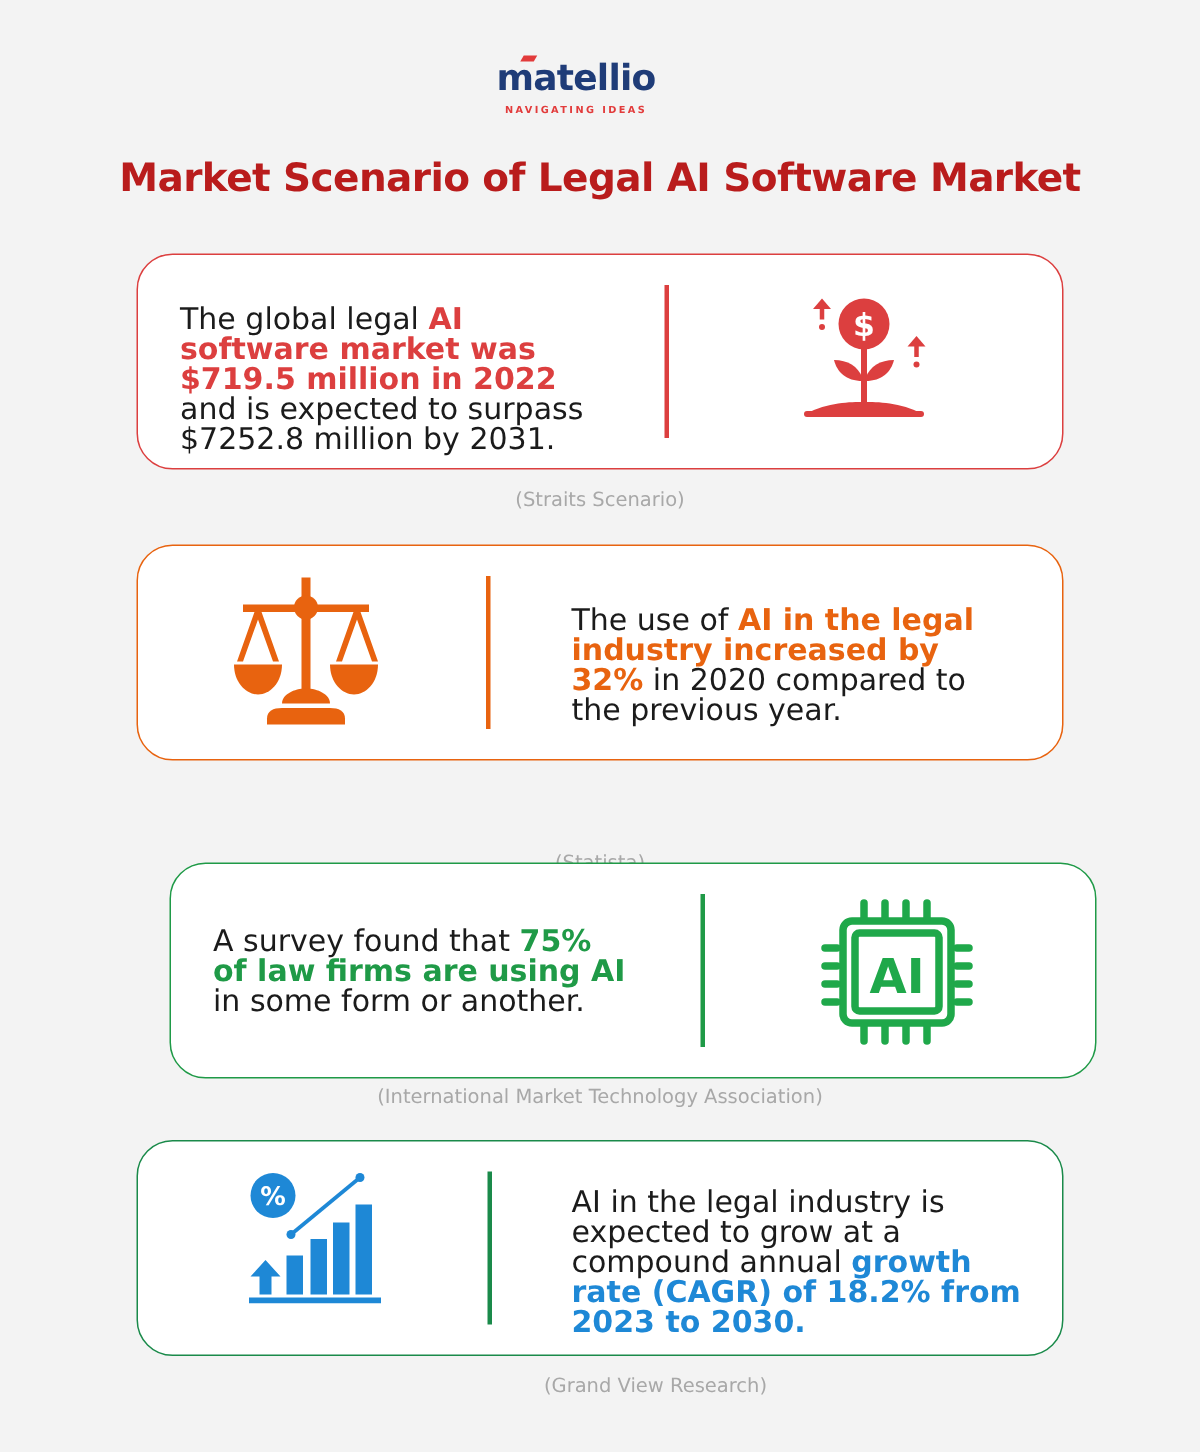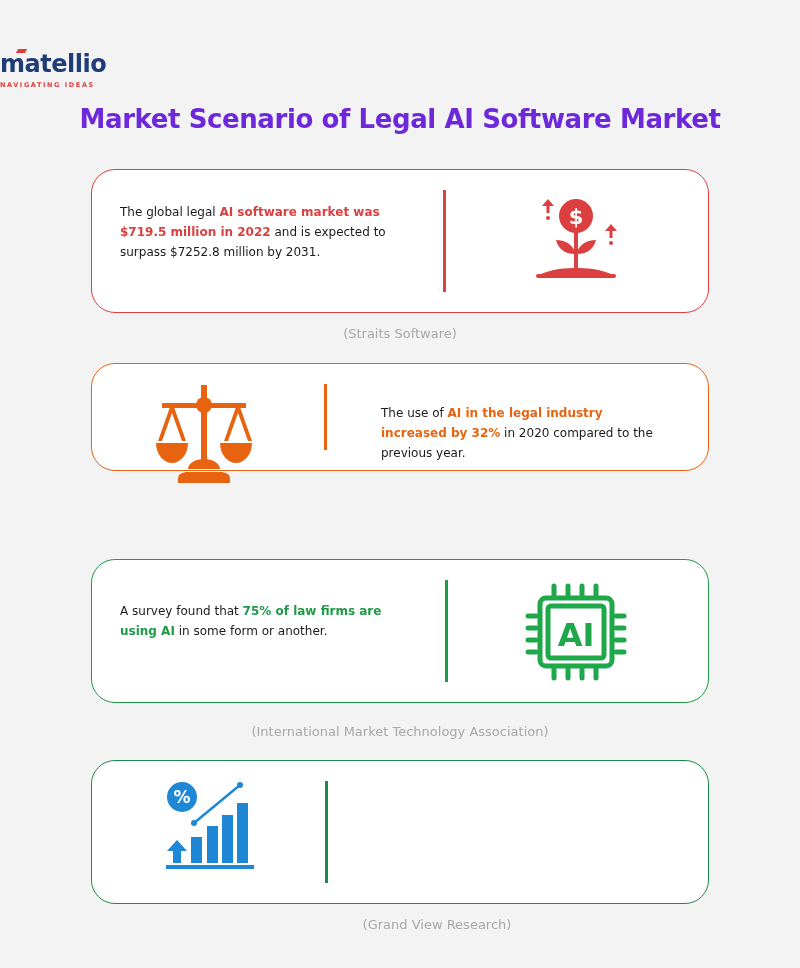--- a/index.html
+++ b/index.html
@@ -1,28 +1,28 @@
 <!DOCTYPE html>
 <html><head>
   <meta charset="utf-8">
   <style>
     * { box-sizing: border-box; margin: 0; padding: 0; }
     html, body { width: 800px; height: 968px; background: #f3f3f3; overflow: hidden; }
     body { font-family: "DejaVu Sans", "Liberation Sans", sans-serif; color: #1b1b1b; position: relative; }
 
-    .logo { position: absolute; left: 0; width: 768px; top: 52px; text-align: left; }
+    .logo { position: absolute; left: 0; width: 768px; top: 40px; text-align: center; }
     .logo-word { font-family: "DejaVu Sans", sans-serif; font-weight: bold; font-size: 24px; color: #1f3c78; letter-spacing: -0.5px; line-height: 24px; position: relative; display: inline-block; }
     .logo-accent { position: absolute; left: 17px; top: -3px; width: 9px; height: 4px; background: #e23b3b; transform: skewX(-30deg); }
     .logo-tag { display: block; font-size: 6.5px; font-weight: bold; color: #e23b3b; letter-spacing: 1.6px; margin-top: 5px; }
 
-    .title { position: absolute; top: 104px; left: 0; width: 800px; text-align: center; font-weight: bold; font-size: 26px; color: #6d28d9; letter-spacing: -0.4px; }
+    .title { position: absolute; top: 104px; left: 0; width: 800px; text-align: center; font-weight: bold; font-size: 26px; color: #b91c1c; letter-spacing: -0.4px; }
 
     .card { position: absolute; left: 91px; width: 618px; background: #fff; border: 1.5px solid; border-radius: 24px; }
     .card .divider { position: absolute; width: 3px; top: 20px; bottom: 20px; }
-    .card .text { position: absolute; font-size: 12px; line-height: 20px; color: #1b1b1b; }
+    .card .text { position: absolute; font-size: 20px; line-height: 20px; color: #1b1b1b; }
     .card .text b { font-weight: bold; }
     .card .icon { position: absolute; }
 
     .source { position: absolute; left: 0; width: 800px; text-align: center; font-size: 13px; color: #a8a8a8; }
   </style>
 </head>
 <body>
 
 <div class="logo">
   <span class="logo-word"><span class="logo-accent"></span><span>matellio</span></span>
@@ -47,44 +47,44 @@
       <path d="M10 12 L16 5 L22 12 Z"></path>
         <rect x="14.5" y="11" width="3" height="8"></rect>
         <circle cx="16" cy="24" r="2"></circle>
       <path d="M73 37 L79 30 L85 37 Z"></path>
         <rect x="77.5" y="36" width="3" height="8"></rect>
         <circle cx="79" cy="49" r="2"></circle>
     </g>
     <text x="44" y="30" text-anchor="middle" font-family="DejaVu Sans, sans-serif" font-weight="bold" font-size="21" fill="#fff">$</text>
   </svg>
 </div>
-<div class="source" style="top:326px;">(Straits Software)</div>
+<div class="source" style="top:326px;">(Straits Scenario)</div>
 
-<div class="card" style="top:363px; height:108px; border-color:#e8630f;">
+<div class="card" style="top:363px; height:144px; border-color:#e8630f;">
   <svg class="icon" style="left:62px; top:19px;" width="100" height="102" viewBox="0 0 100 102">
     <g fill="#e8630f">
       <rect x="47" y="2" width="6" height="80"></rect>
       <rect x="8" y="20" width="84" height="5"></rect>
       <circle cx="50" cy="22" r="8"></circle>
       <path d="M16 24 L4 58 L8 58 L18 30 L28 58 L32 58 L20 24 Z"></path>
       <path d="M2 60 L34 60 C34 72 26 80 18 80 C10 80 2 72 2 60 Z"></path>
       <path d="M84 24 L72 58 L76 58 L86 30 L96 58 L100 58 L88 24 Z" transform="translate(-2,0)"></path>
       <path d="M66 60 L98 60 C98 72 90 80 82 80 C74 80 66 72 66 60 Z"></path>
       <path d="M34 86 C34 80 42 76 50 76 C58 76 66 80 66 86 Z"></path>
       <path d="M24 96 C24 91 28 89 34 89 L66 89 C72 89 76 91 76 96 L76 100 L24 100 Z"></path>
     </g>
   </svg>
   <div class="divider" style="left:232px; background:#e8630f;"></div>
   <div class="text" style="left:289px; top:39px; width:290px;">
     <span>The use of </span><b style="color:#e8630f">AI in the legal industry increased by 32%</b><span> in 2020 compared to the previous year.</span>
   </div>
 </div>
 <div class="source" style="top:524px;margin-top:44px;">(Statista)</div>
 
-<div class="card" style="top:559px; height:144px; border-color:#1f9a47;">
+<div class="card" style="top:575px; height:144px; border-color:#1f9a47;margin-left:22px;">
   <div class="text" style="left:28px; top:41px; width:275px;">
     <span>A survey found that </span><b style="color:#1f9a47">75% of law firms are using AI</b><span> in some form or another.</span>
   </div>
   <div class="divider" style="left:353px; background:#1f9a47;"></div>
   <svg class="icon" style="left:432px; top:22px;" width="104" height="100" viewBox="0 0 104 100">
     <g fill="none" stroke="#1fa84a" stroke-width="5" stroke-linecap="round">
       <rect x="16" y="16" width="72" height="68" rx="6"></rect>
       <rect x="24" y="24" width="56" height="52" rx="3"></rect>
       <line x1="30" y1="4" x2="30" y2="14"></line>
         <line x1="44" y1="4" x2="44" y2="14"></line>
@@ -118,14 +118,17 @@
       <rect x="57" y="36" width="11" height="48"></rect>
       <rect x="72" y="24" width="11" height="60"></rect>
       <rect x="1" y="86" width="88" height="4"></rect>
       <circle cx="29" cy="44" r="3"></circle>
       <circle cx="75" cy="6" r="3"></circle>
     </g>
     <line x1="29" y1="44" x2="75" y2="6" stroke="#1e88d6" stroke-width="2.5"></line>
     <text x="17" y="24" text-anchor="middle" font-family="DejaVu Sans, sans-serif" font-weight="bold" font-size="17" fill="#fff">%</text>
   </svg>
   <div class="divider" style="left:233px; background:#1a8a4a;"></div>
+  <div class="text" style="left:289px; top:30px; width:300px;">
+    <span>AI in the legal industry is expected to grow at a compound annual </span><b style="color:#1e88d6">growth rate (CAGR) of 18.2% from 2023 to 2030.</b><span></span>
+  </div>
 </div>
 <div class="source" style="top:917px;margin-left:37px;">(Grand View Research)</div>
 
 </body></html>

